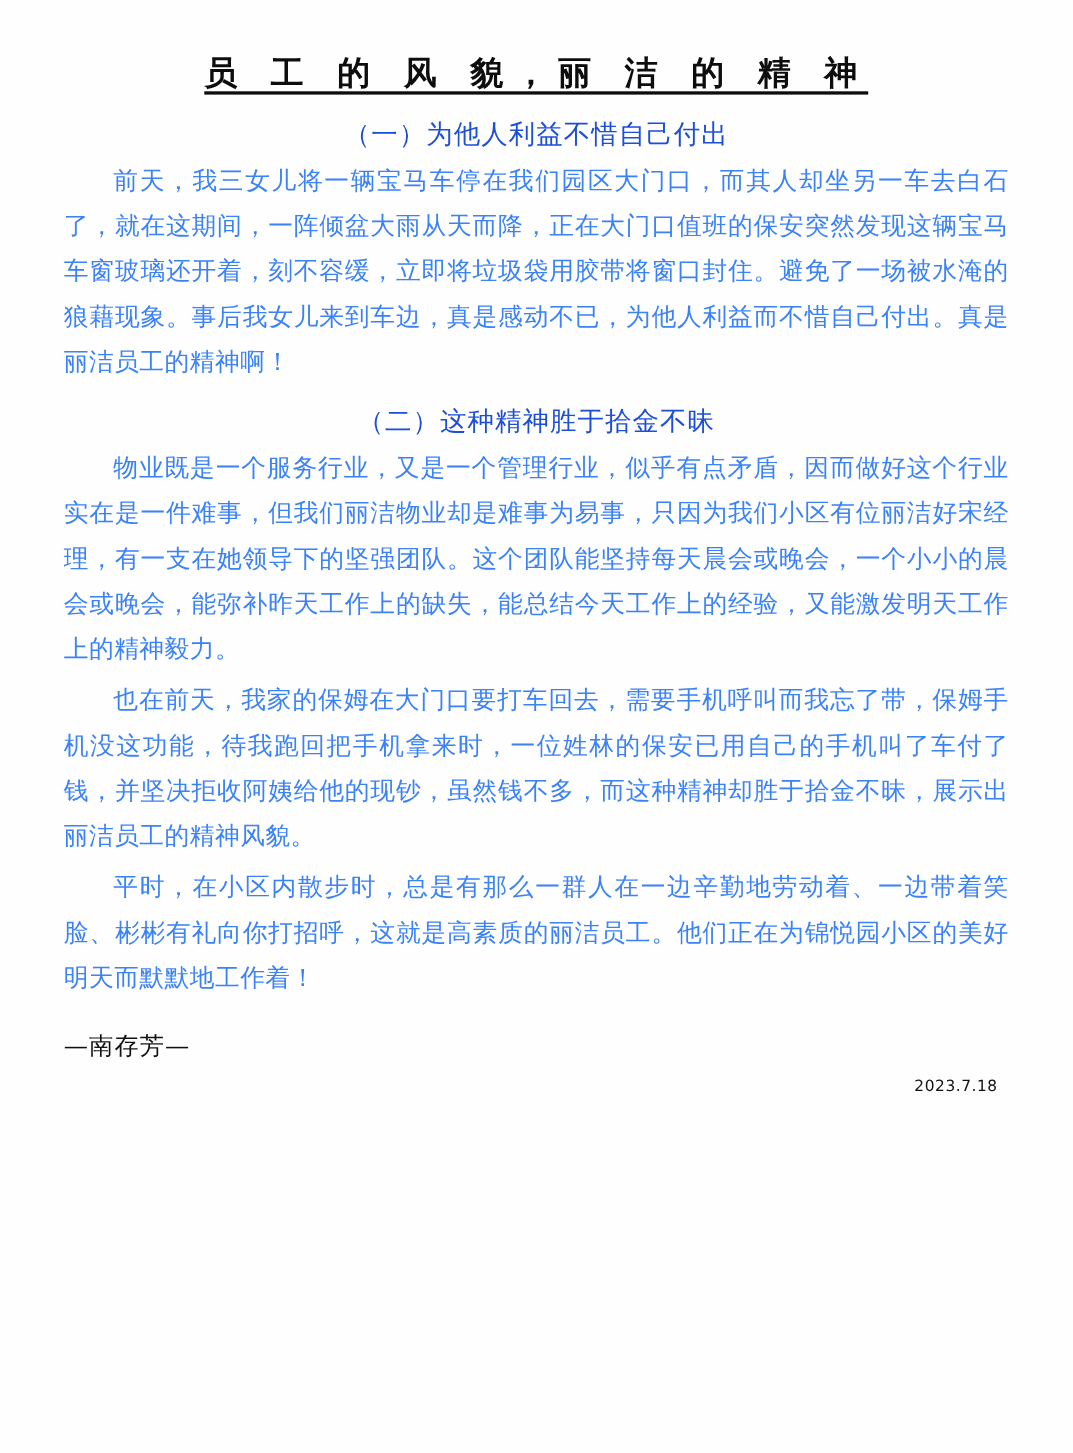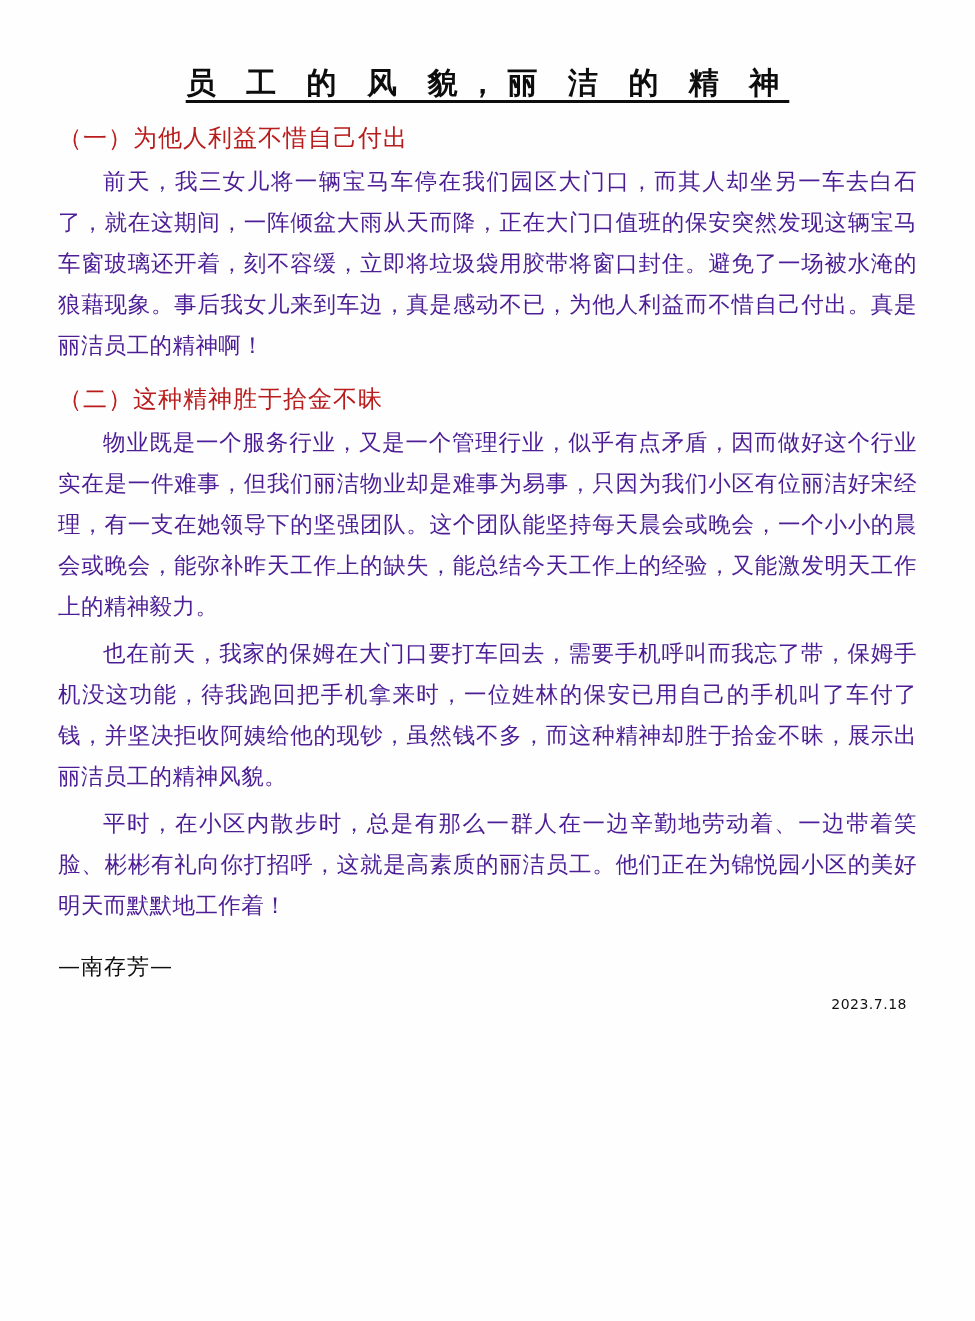--- a/index.html
+++ b/index.html
@@ -12,52 +12,52 @@
     height: 1321px;
     overflow: hidden;
     font-family: "DejaVu Serif", "Liberation Serif", serif;
     color: #111111;
   }
   .page {
     position: relative;
     width: 975px;
     height: 1321px;
     box-sizing: border-box;
-    padding: 48px 58px 28px 58px;
+    padding: 32px 58px 28px 58px;
     background: #fefefe;
   }
   .doc-title {
     text-align: center;
     font-size: 30px;
     font-weight: bold;
     letter-spacing: 10px;
     text-decoration: underline;
     text-underline-offset: 7px;
     margin: 12px 0 6px 0;
     line-height: 1.5;
     color: #0d0d0d;
   }
   .section-heading {
-    text-align: left;
+    text-align: center;
     font-size: 24px;
     font-weight: normal;
     margin: 14px 0 4px 0;
     line-height: 1.6;
     letter-spacing: 1px;
-    color: #b91c1c;
+    color: #1d4ed8;
   }
   p.body-text {
     font-size: 22.5px;
     line-height: 1.82;
     margin: 2px 0 6px 0;
     text-align: justify;
     text-justify: inter-ideograph;
     text-indent: 2em;
     letter-spacing: 0.4px;
-    color: #4c1d95;
+    color: #3b82f6;
   }
   .signature {
     text-align: left;
     font-size: 22px;
     margin: 26px 0 0 0;
     letter-spacing: 1px;
     padding-right: 10px;
   }
   .doc-date {
     text-align: right;

